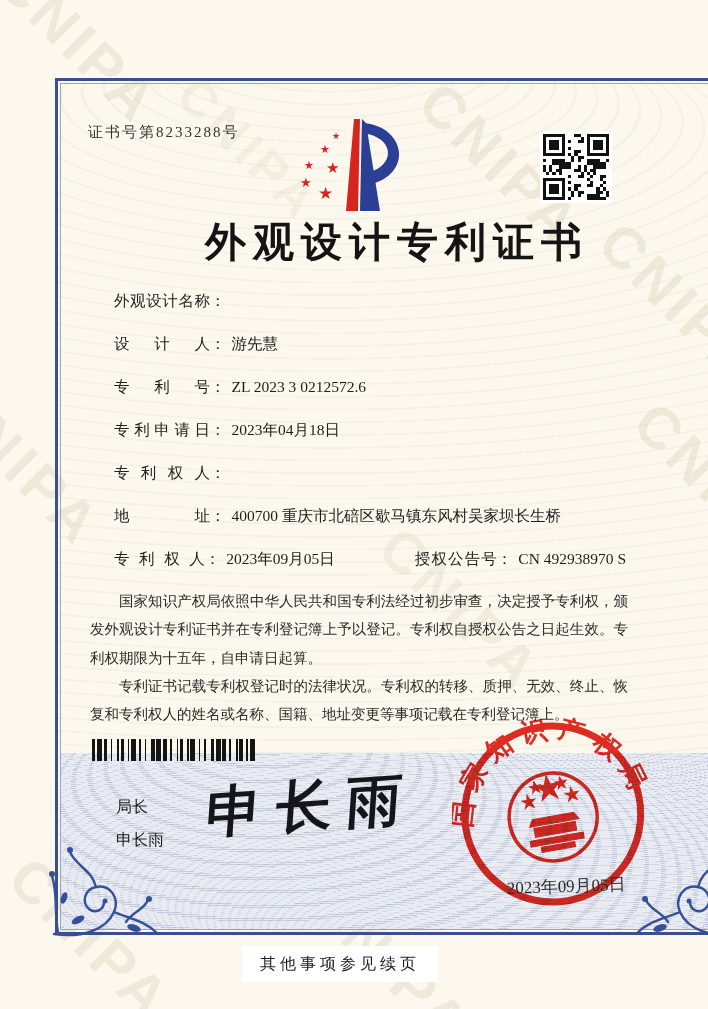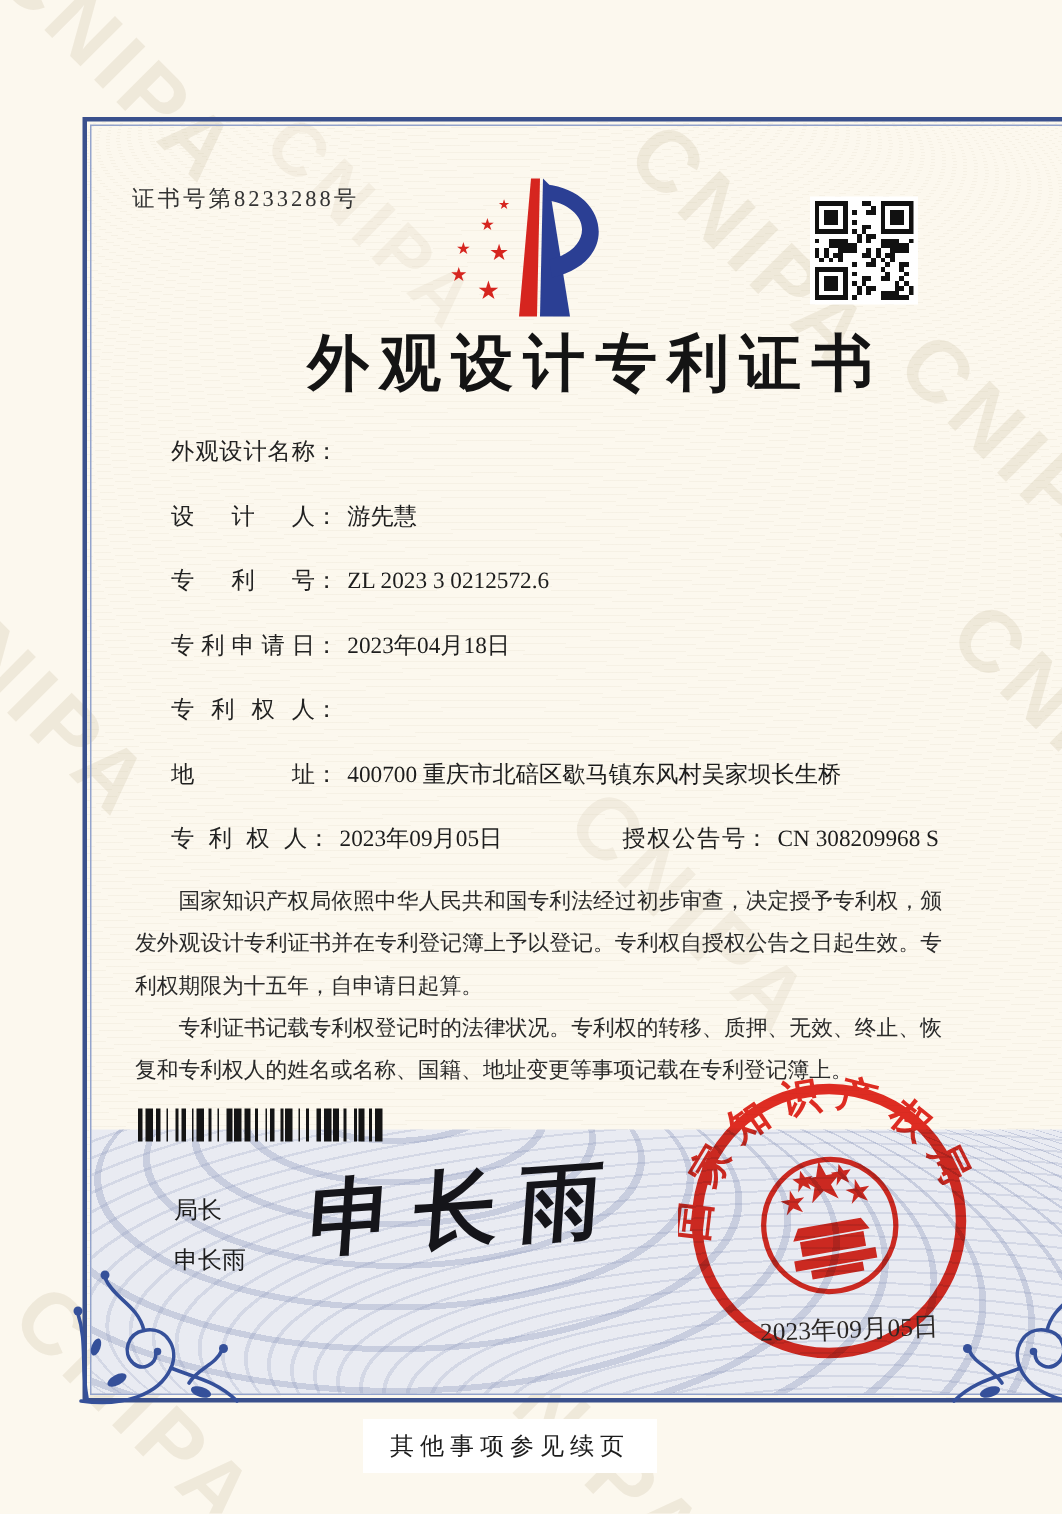--- a/index.html
+++ b/index.html
@@ -389,21 +389,21 @@
         <span class="fcolon">：</span>
       <span class="fvalue">400700 重庆市北碚区歇马镇东风村吴家坝长生桥</span>
     </div>
     <div class="frow">
       <span class="flabel">专利权人</span>
         <span class="fcolon">：</span>
       <span class="fvalue">2023年09月05日</span>
       <span class="pair2">
         <span class="flabel">授权公告号</span>
           <span class="fcolon">：</span>
-        <span class="fvalue">CN 308209968 S</span>
+        <span class="fvalue">CN 492938970 S</span>
       </span>
     </div>
   </div>
 
   <div class="paras">
     <p>国家知识产权局依照中华人民共和国专利法经过初步审查，决定授予专利权，颁发外观设计专利证书并在专利登记簿上予以登记。专利权自授权公告之日起生效。专利权期限为十五年，自申请日起算。</p>
     <p>专利证书记载专利权登记时的法律状况。专利权的转移、质押、无效、终止、恢复和专利权人的姓名或名称、国籍、地址变更等事项记载在专利登记簿上。</p>
   </div>
 
   <div id="barcode" class="barcode">

